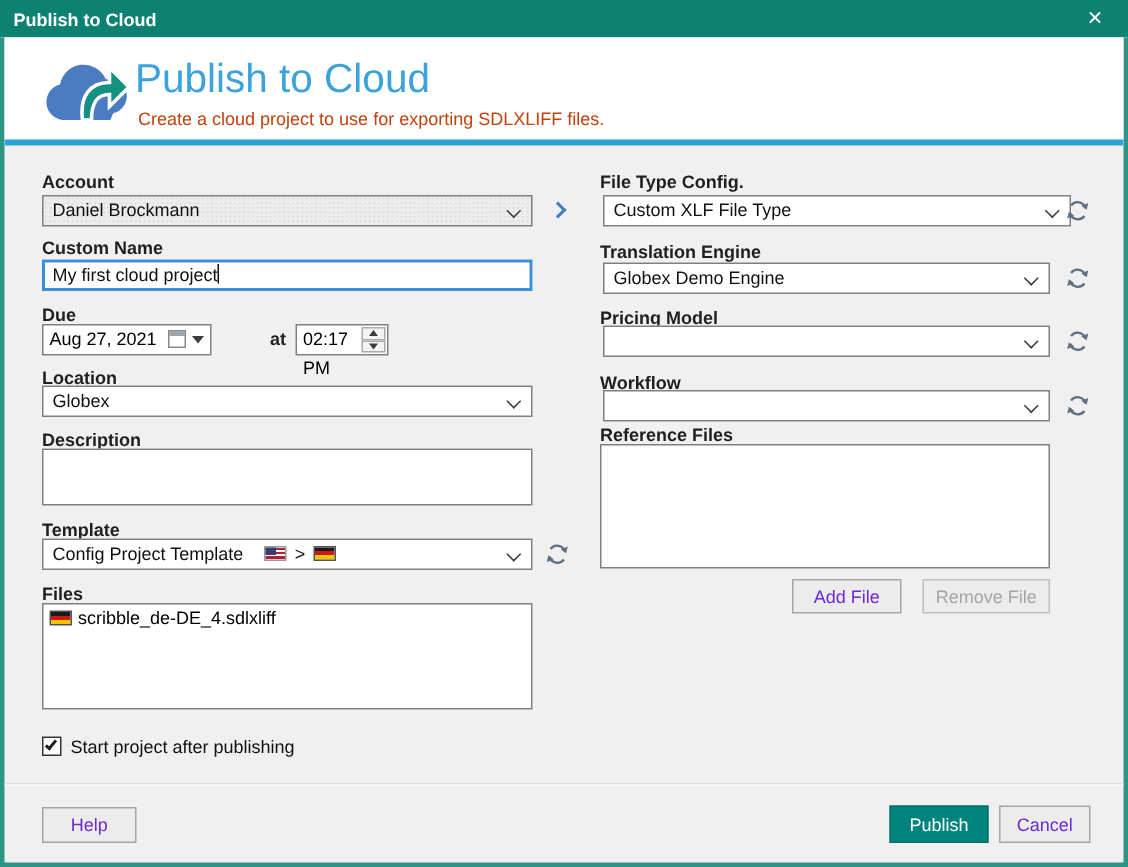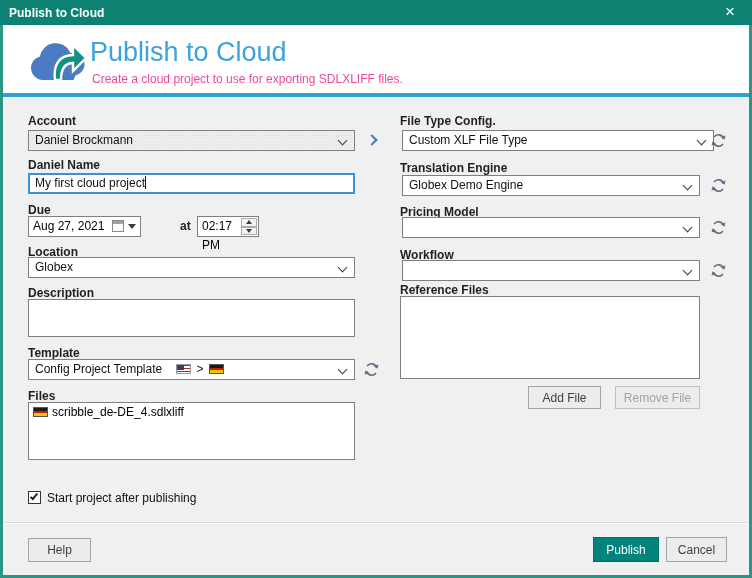--- a/index.html
+++ b/index.html
@@ -12,21 +12,21 @@
   .close-btn { position:absolute; right:10px; top:0; height:25px; width:24px; color:#fff;
                font-size:17px; line-height:23px; text-align:center; cursor:default; }
 
   .frame { position:absolute; left:0; top:25px; width:752px; height:553px;
            border:3px solid #2c9585; border-top:none; background:#f0f0f0; }
 
   .header { position:absolute; left:0; top:0; width:746px; height:72px; background:#fff;
             border-bottom:4px solid #2ba3da; }
   .cloud-icon { position:absolute; left:26px; top:9px; }
   .header-title { position:absolute; left:87px; top:12px; font-size:27px; color:#3ba3da; font-weight:400; }
-  .header-sub { position:absolute; left:89px; top:47px; font-size:12px; color:#ec4899; }
+  .header-sub { position:absolute; left:89px; top:47px; font-size:12px; color:#c2410c; }
 
   .lbl { position:absolute; font-size:12px; font-weight:bold; color:#1f1f1f; }
 
   .combo, .txtfield, .box { position:absolute; background:#fff; border:1px solid #7f7f7f;
             font-size:12px; color:#111; }
   .combo { height:21px; line-height:19px; padding:0 20px 0 6px; overflow:hidden; white-space:nowrap; }
   .combo .cv { position:absolute; right:8px; top:6px; width:7px; height:7px;
                border-right:1px solid #3c3c3c; border-bottom:1px solid #3c3c3c;
                transform:rotate(45deg); }
   .combo-gray { background-color:#ededed;
@@ -69,21 +69,21 @@
   .listbox { background:#fff; border:1px solid #7f7f7f; position:absolute; font-size:12px; }
   .file-item { display:flex; align-items:center; gap:4px; padding:2px 4px; }
 
   .chk-row { position:absolute; display:flex; align-items:flex-start; gap:6px; cursor:pointer; }
   .chk-box { width:13px; height:13px; background:#fff; border:1px solid #333; position:relative; }
   .chk-mark { position:absolute; left:3px; top:0px; width:4px; height:8px;
               border-right:2px solid #222; border-bottom:2px solid #222; transform:rotate(40deg); }
   .chk-label { font-size:12px; color:#111; }
 
   .btn { position:absolute; background:#ececec; border:1px solid #a5a5a5; font-size:12px;
-         color:#404040; text-align:center; cursor:pointer; font-family:"Liberation Sans",sans-serif; }
+         color:#6d28d9; text-align:center; cursor:pointer; font-family:"Liberation Sans",sans-serif; }
   .btn-disabled { color:#a4a4a4; border-color:#bfbfbf; }
   .btn-publish { background:#00837b; border:1px solid #00716a; color:#fff; }
 
   .footer-divider { position:absolute; left:0; top:497px; width:746px; height:2px;
                     border-top:1px solid #dcdcdc; border-bottom:1px solid #fbfbfb; }
 </style>
 </head>
 <body>
 
 <div class="window">
@@ -109,21 +109,21 @@
 
     <div class="lbl" style="left:25px; top:89px;">Account</div>
     <div class="combo combo-gray" style="left:25px; top:105px; width:327px;">
       <span>Daniel Brockmann</span>
       <span class="cv"></span>
     </div>
     <div class="nav-chevron" style="left:361px; top:107px;">
         <i></i>
       </div>
 
-    <div class="lbl" style="left:25px; top:133px;">Daniel Name</div>
+    <div class="lbl" style="left:25px; top:133px;">Custom Name</div>
     <div class="txtfield focused" style="left:25px; top:148px; width:327px;">
       <span>My first cloud project</span><span class="caret"></span>
     </div>
 
     <div class="lbl" style="left:25px; top:178px;">Due</div>
     <div class="datefield" style="left:25px; top:191px; width:113px;">
       <span>Aug 27, 2021</span>
       <span class="cal-wrap">
         <span class="cal-icon"></span>
         <span class="tri-down"></span>
@@ -163,21 +163,21 @@
     <div class="refresh" style="left:360px; top:336px;">
       <svg viewBox="0 0 16 16">
         <path d="M12.8 6.3 A5.1 5.1 0 0 0 3.8 4.7" fill="none" stroke="currentColor" stroke-width="1.5"></path>
         <path d="M3.2 9.7 A5.1 5.1 0 0 0 12.2 11.3" fill="none" stroke="currentColor" stroke-width="1.5"></path>
         <path d="M14.6 3.2 L13.6 7.4 L10.2 4.8 Z" fill="currentColor"></path>
         <path d="M1.4 12.8 L2.4 8.6 L5.8 11.2 Z" fill="currentColor"></path>
       </svg>
     </div>
 
     <div class="lbl" style="left:25px; top:364px;">Files</div>
-    <div class="listbox" style="left:25px; top:377px; width:327px; height:58px;">
+    <div class="listbox" style="left:25px; top:377px; width:327px; height:71px;">
       <div class="file-item">
         <span class="flag flag-de"></span>
         <span>scribble_de-DE_4.sdlxliff</span>
       </div>
     </div>
 
     <div class="chk-row" style="left:25px; top:466px;">
       <span class="chk-box">
           <span class="chk-mark"></span>
         </span>

